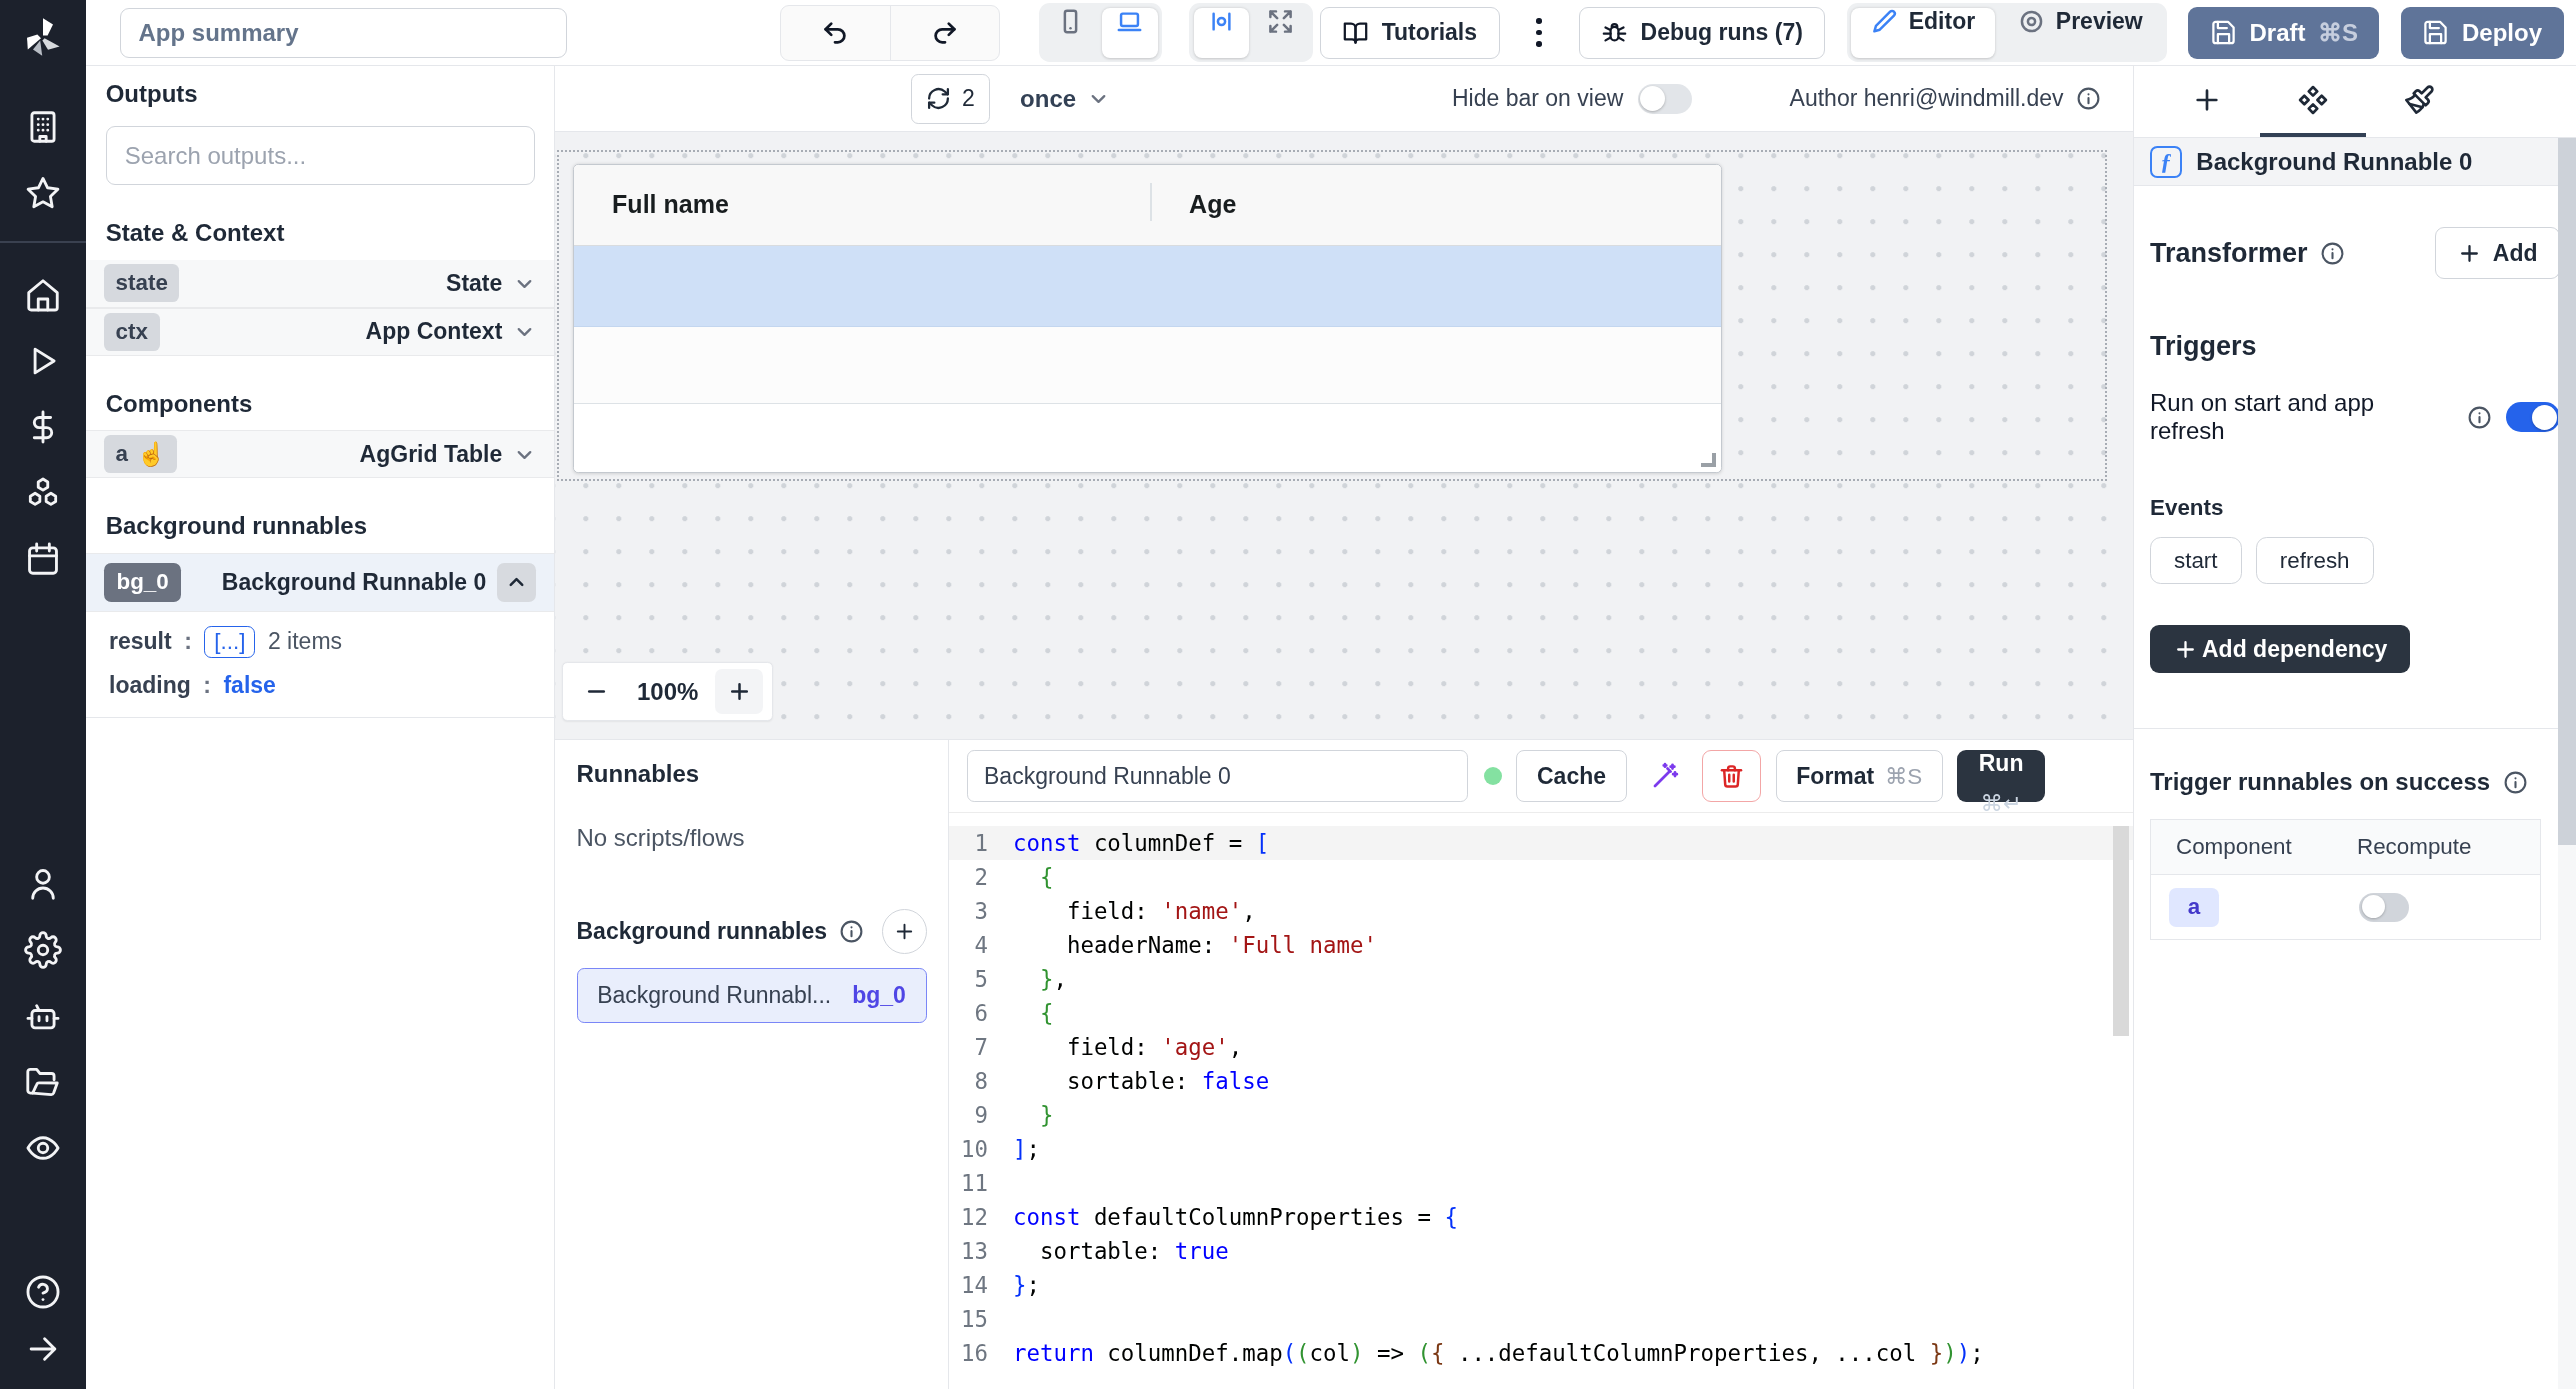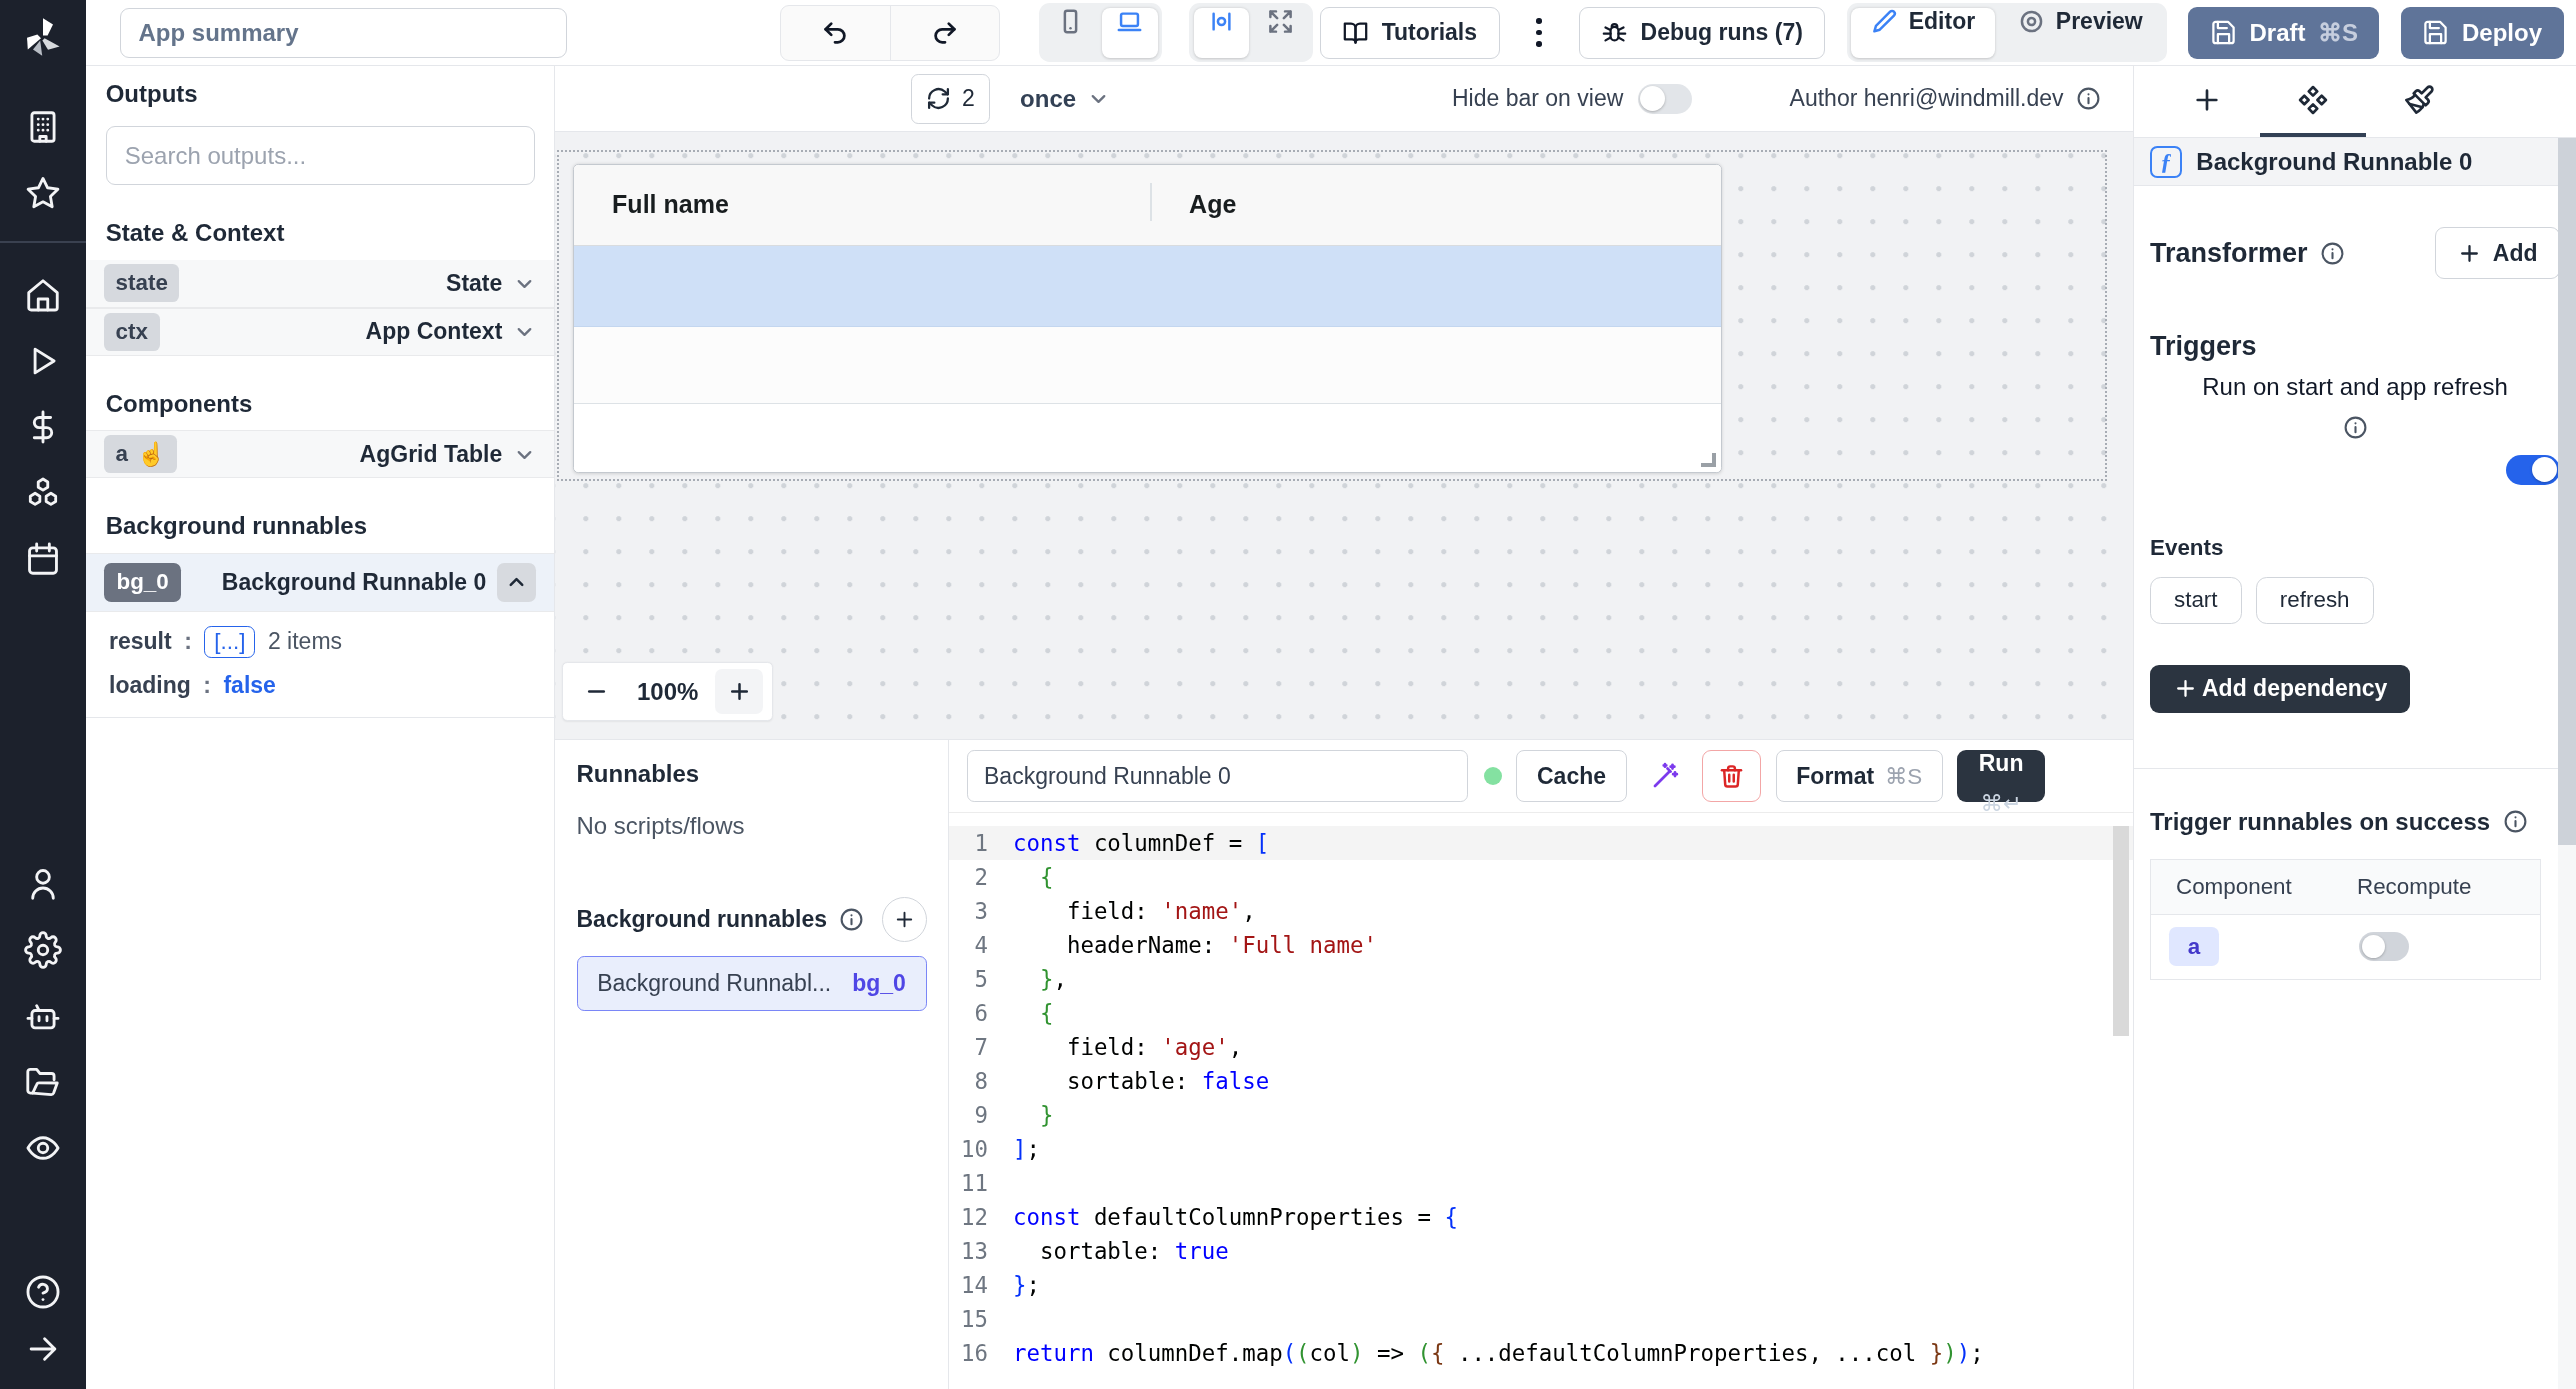--- a/index.html
+++ b/index.html
@@ -104,21 +104,21 @@
   .zoomctl { position:absolute; left:7.2px; top:530px; width:211px; height:59px; background:#fff; border:0.9px solid #e5e7eb; border-radius:5.4px; display:flex; align-items:center; padding:0 9px; box-shadow:0 0.9px 1.8px rgba(0,0,0,.06); }
   .z-btn { width:48px; height:45px; border:none; background:none; border-radius:7.2px; display:flex; align-items:center; justify-content:center; cursor:pointer; }
   .z-btn.plus { background:#f3f4f6; }
   .z-btn svg { width:25px; height:25px; stroke:#1f2937; fill:none; stroke-width:2.4; stroke-linecap:round; }
   .z-val { flex:1; text-align:center; font-size:24px; font-weight:600; color:#1f2937; }
 
   
   .bottom { height:651px; border-top:0.9px solid #e5e7eb; display:flex; flex-shrink:0; background:#fff; }
   .runnables { width:394px; border-right:0.9px solid #e5e7eb; padding:19.7px 21.5px; flex-shrink:0; }
   .runnables h1 { font-size:24px; font-weight:700; color:#1f2937; }
-  .empty { margin-top:24px; font-size:24px; color:#4b5563; }
+  .empty { margin-top:36px; font-size:24px; color:#4b5563; }
   .rn-sec { margin-top:57px; display:flex; align-items:center; gap:12.5px; }
   .rn-sec h2 { font-size:23px; font-weight:700; color:#1f2937; }
   .plus-circle { margin-left:auto; width:45px; height:45px; border:0.9px solid #d1d5db; background:#fff; border-radius:50%; display:flex; align-items:center; justify-content:center; cursor:pointer; }
   .plus-circle svg { width:23px; height:23px; stroke:#1f2937; fill:none; stroke-width:2; stroke-linecap:round; }
   .rn-item { margin-top:14.3px; height:55px; border:1.8px solid #7a86f7; background:#e9eefc; border-radius:7.2px; display:flex; align-items:center; padding:0 19.7px; cursor:pointer; }
   .rn-item .lbl { font-size:23px; color:#374151; }
   .rn-item .bdg { margin-left:auto; font-size:23px; font-weight:700; color:#4f46e5; }
 
   
   .editor { flex:1; display:flex; flex-direction:column; min-width:0; position:relative; }
@@ -155,21 +155,21 @@
   .rp-head { height:48px; background:#f3f4f6; border-bottom:0.9px solid #e5e7eb; display:flex; align-items:center; gap:14.3px; padding:0 16px; flex-shrink:0; }
   .f-ic { width:32px; height:32px; border:2.7px solid #3b82f6; border-radius:7.2px; color:#3b82f6; font-size:23px; font-weight:700; font-style:italic; display:flex; align-items:center; justify-content:center; font-family:"Liberation Serif", serif; }
   .rp-title { font-size:24px; font-weight:700; color:#1f2937; }
   .rp-body { flex:1; padding:0 16px; overflow:hidden; }
   .transformer-row { margin-top:41px; display:flex; align-items:center; }
   .sec-title { font-size:27px; font-weight:700; color:#1f2937; }
   .add-btn { margin-left:auto; height:52px; padding:0 21.5px; border:0.9px solid #d1d5db; background:#fff; border-radius:9px; display:flex; align-items:center; gap:10.7px; font-size:23px; font-weight:600; color:#1f2937; cursor:pointer; }
   .add-btn svg, .dark-btn svg { width:25px; height:25px; fill:none; stroke-width:2.2; stroke-linecap:round; }
   .add-btn svg { stroke:#1f2937; }
   .trig-title { margin-top:52px; }
-  .ros-row { margin-top:11px; display:flex; align-items:center; gap:14.3px;flex-direction:column; }
+  .ros-row { margin-top:27px; display:flex; align-items:center; gap:14.3px; }
   .ros-row .lbl { font-size:24px; color:#111827; }
   .ros-row .toggle { margin-left:auto; }
   .ev-title { margin-top:50px; font-size:22.4px; font-weight:700; color:#1f2937; }
   .chips { margin-top:16px; display:flex; gap:14.3px; }
   .chip { height:47px; padding:0 23px; border:0.9px solid #d1d5db; border-radius:10.7px; background:#fff; font-size:22.4px; font-weight:500; color:#1f2937; display:flex; align-items:center; cursor:pointer; }
   .dark-btn { margin-top:41px; height:48px; padding:0 23px; background:var(--dark-button,#2b3440); border:none; border-radius:9px; display:inline-flex; align-items:center; gap:4px; font-size:23px; font-weight:700; color:#fff; cursor:pointer; }
   .dark-btn svg { stroke:#fff; }
   .rp-div { border-top:0.9px solid #e5e7eb; margin:55px -16px 0 -16px; }
   .succ-row { margin-top:39px; display:flex; align-items:center; gap:12.5px; }
   .succ-row h3 { font-size:24px; font-weight:700; color:#1f2937; }

